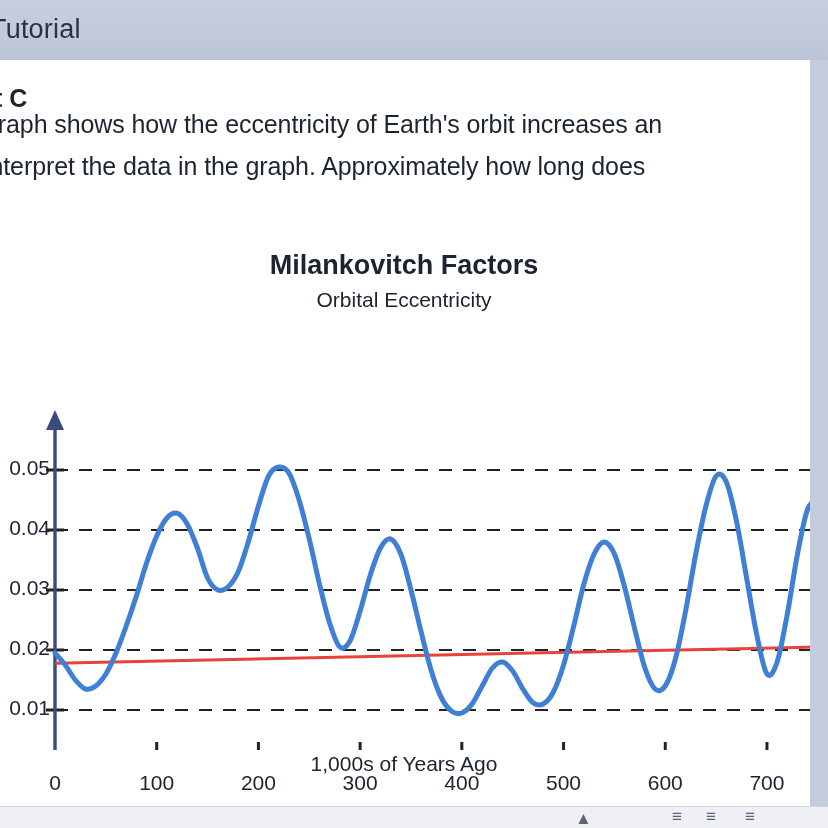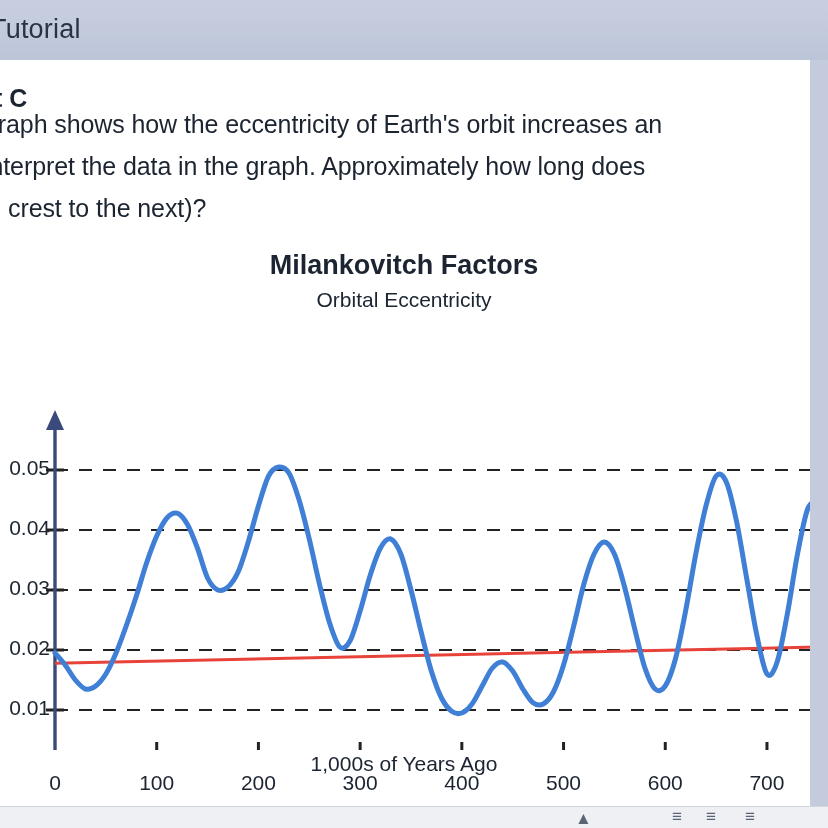--- a/index.html
+++ b/index.html
@@ -85,21 +85,20 @@
 <div id="topbar">
   <div id="topbar-inner"></div>
   <div id="tutorial-title">Tutorial</div>
 </div>
 
 <div id="sheet">
 
   <div id="part-label">t C</div>
   <div class="ptext" id="ptext1">graph shows how the eccentricity of Earth's orbit increases an</div>
   <div class="ptext" id="ptext2">interpret the data in the graph. Approximately how long does</div>
-  <div class="ptext" id="ptext3">crest to the next)?</div>
 
   <div id="chart-area">
     <div id="chart-title">Milankovitch Factors</div>
     <div id="chart-subtitle">Orbital Eccentricity</div>
 
     <div id="plot-wrap">
       <svg id="plot-svg" width="828" height="400" viewBox="0 0 828 400">
           <line x1="55" y1="360" x2="818" y2="360" stroke="#222" stroke-width="2.2" stroke-dasharray="13 11"></line>
           <line x1="46" y1="360" x2="64" y2="360" stroke="#222" stroke-width="3"></line>
           <line x1="55" y1="300" x2="818" y2="300" stroke="#222" stroke-width="2.2" stroke-dasharray="13 11"></line>

